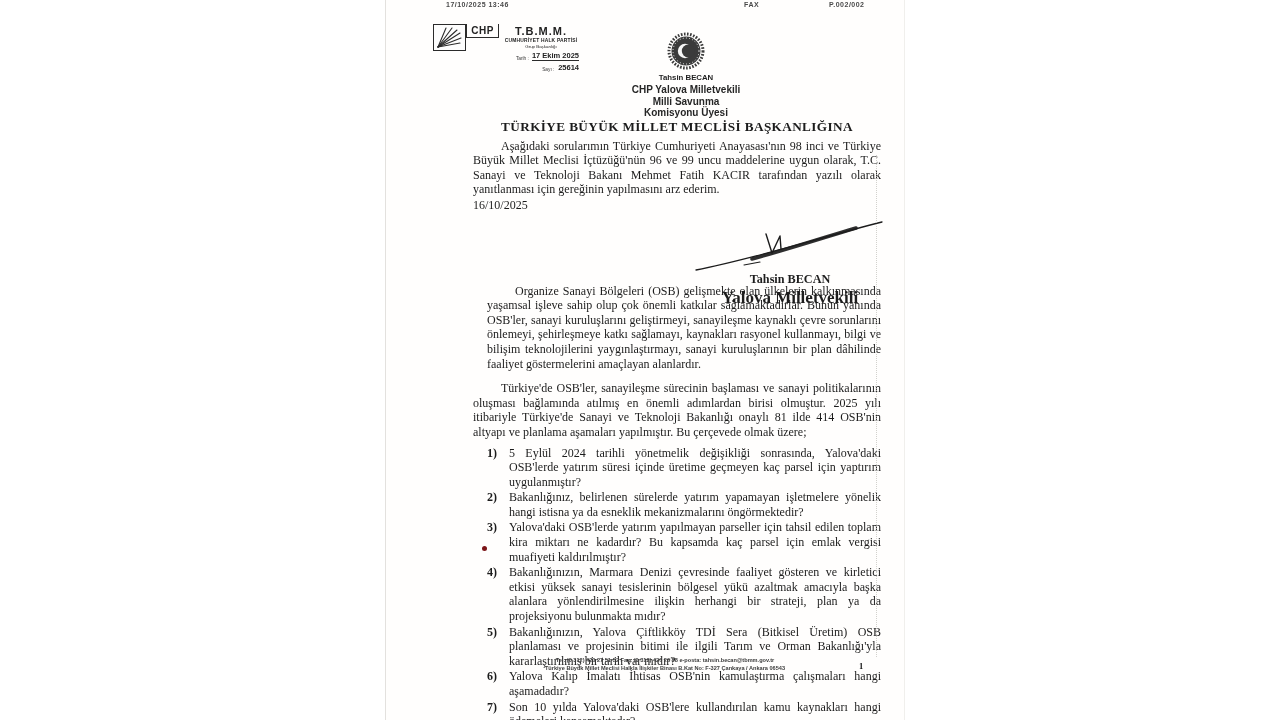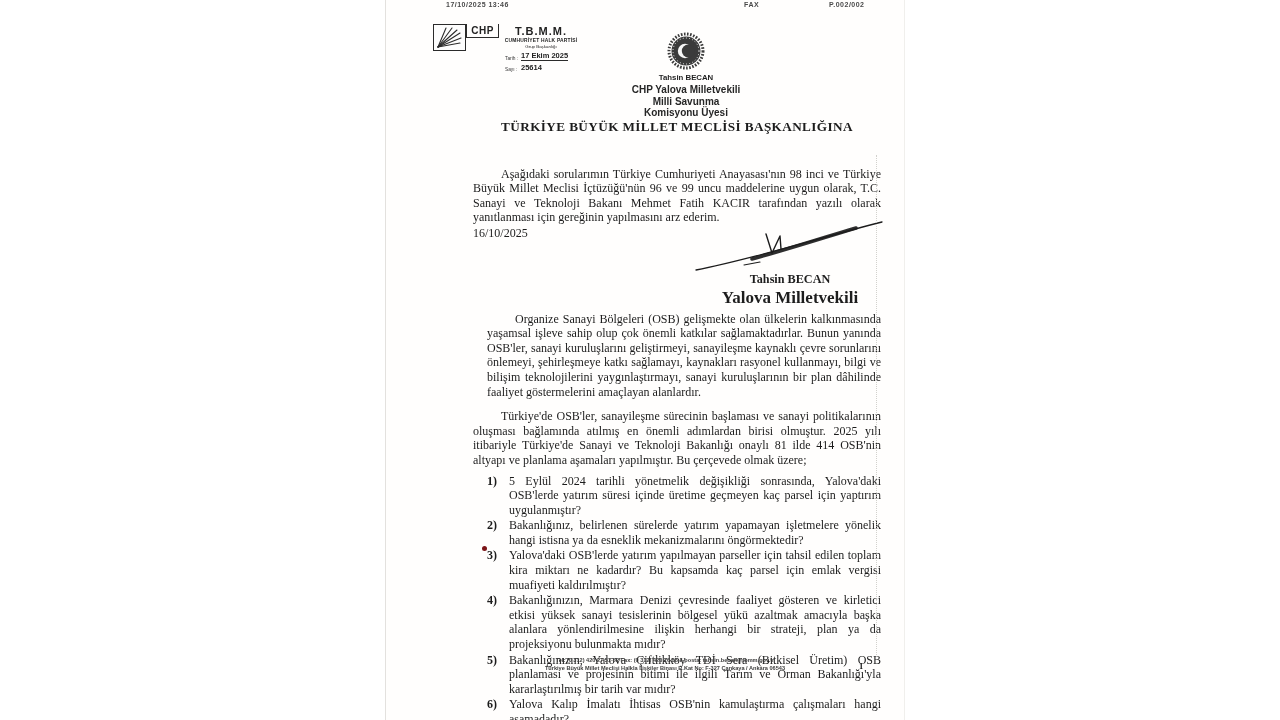--- a/index.html
+++ b/index.html
@@ -30,38 +30,38 @@
   .stamp-left { display:flex; flex-direction:row; }
   .logo-box { width:33px; height:27px; border:1.6px solid #2b2b2b; background:#fdfdfd;
     display:flex; align-items:center; justify-content:center; }
   .chp-box { width:33px; height:14px; border:1.6px solid #2b2b2b; border-top:none;
     display:flex; align-items:center; justify-content:center;
     font-size:10px; font-weight:bold; letter-spacing:.5px; }
   .stamp-right { width:76px; text-align:center; padding-top:1px; }
   .stamp-org { font-size:11px; font-weight:bold; letter-spacing:1px; }
   .stamp-party { font-size:4.9px; font-weight:bold; letter-spacing:.2px; margin-top:1px; }
   .stamp-office { font-size:4.4px; margin-top:.5px; }
-  .stamp-row { display:flex; align-items:flex-end; justify-content:flex-start;
+  .stamp-row { display:flex; align-items:flex-end; justify-content:flex-end;
     margin-top:2px; padding-left:2px; }
   .stamp-row .k { font-size:4.8px; color:#3a3a3a; width:16px; text-align:left; }
   .stamp-row .v { font-size:7.5px; font-weight:bold; }
   .stamp-row .v.u { border-bottom:1px solid #2b2b2b; }
 
   
   .sender { position:absolute; left:245px; top:32px; width:110px; text-align:center;
     font-family:"Liberation Sans", sans-serif; }
   .seal { display:block; margin:0 auto 3px auto; }
   .sender-name { font-size:7.8px; font-weight:bold; color:#1f1f1f; }
   .sender-line { font-size:10px; font-weight:bold; color:#262626; margin-top:1.5px; }
 
   
   .letter { position:absolute; left:87px; top:120px; width:408px;
     font-size:12px; line-height:14.6px; text-align:justify; color:#1c1c1c; }
   .letter-heading { text-align:center; font-weight:bold; font-size:13.2px;
-    letter-spacing:.4px; margin-bottom:32px; white-space:nowrap; }
+    letter-spacing:.4px; margin-bottom:4px; white-space:nowrap; }
   .para { text-indent:28px; }
   .intro-date { margin-top:1px; }
   .p2 { margin-top:71px;margin-left:14px; }
   .p3 { margin-top:10px; }
   .q-list { margin-top:6px; padding-left:14px; }
   .q-item { display:flex; margin-top:1px; }
   .q-num { flex:0 0 22px; font-weight:bold; }
   .q-text { flex:1; text-align:justify; }
 
   

